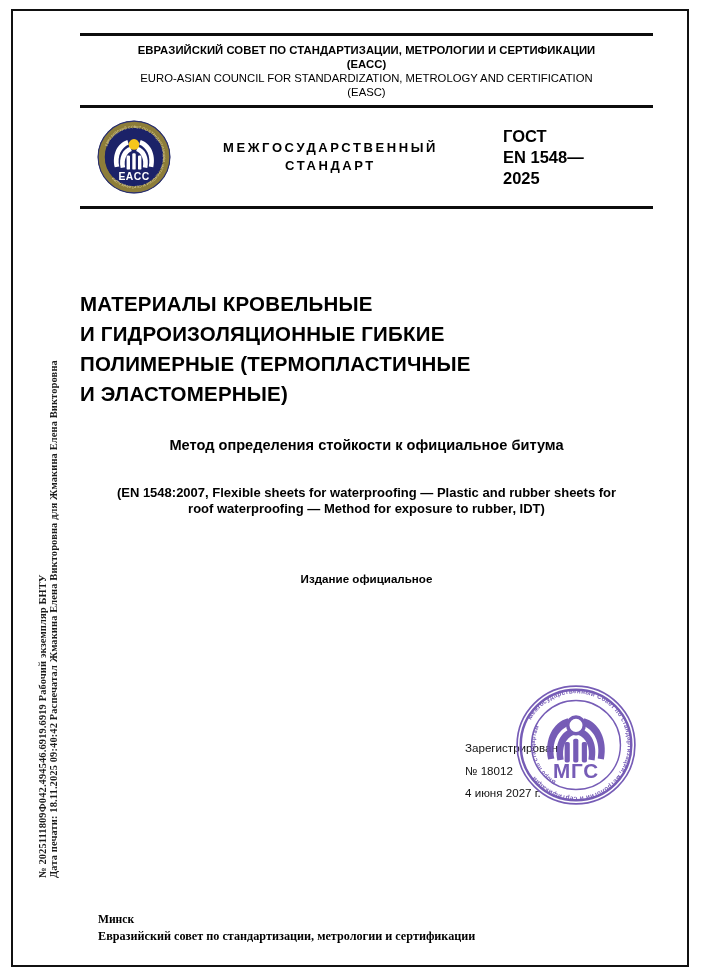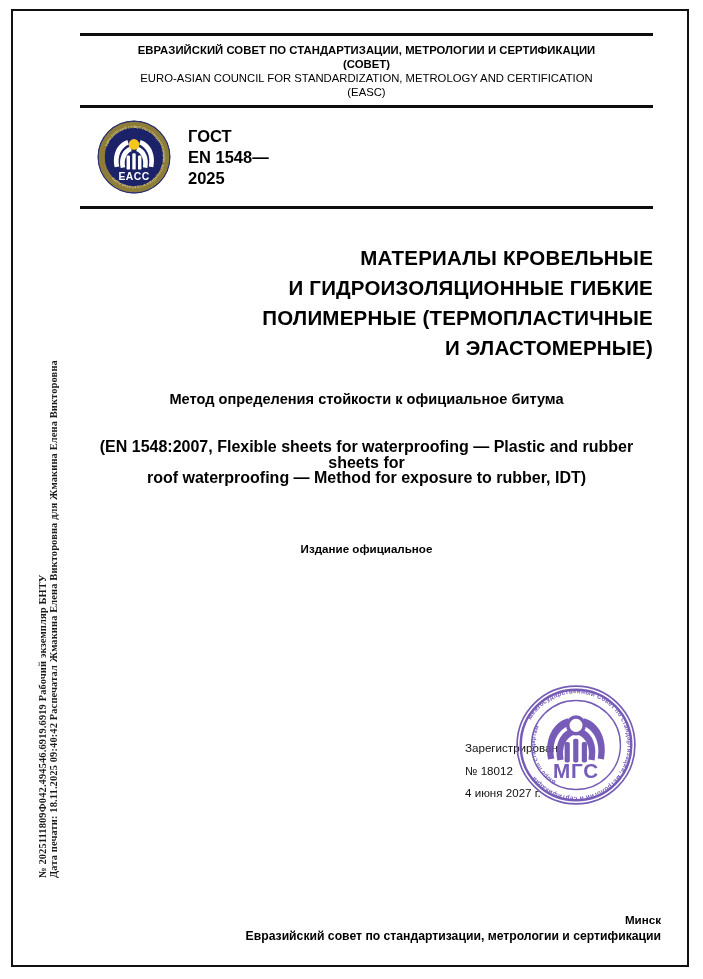--- a/index.html
+++ b/index.html
@@ -114,39 +114,39 @@
     width: 150px;
     font-size: 16.5px;
     font-weight: bold;
     line-height: 21px;
     text-align: left;
     white-space: pre-line;
   }
 
   
   .title-block {
-    text-align: right;
-    margin-top: 34px;
+    text-align: left;
+    margin-top: 80px;
   }
   .title-line {
     font-size: 20.5px;
     font-weight: bold;
     line-height: 30px;
     letter-spacing: 0.2px;
   }
   .subtitle {
     text-align: center;
     font-size: 14.6px;
     font-weight: bold;
     margin-top: 26px;
     line-height: 20px;
   }
   .equivalence {
     text-align: center;
-    font-size: 16px;
+    font-size: 13px;
     font-weight: bold;
     line-height: 15.5px;
     margin-top: 30px;
     padding: 0 14px;
   }
   .official {
     text-align: center;
     font-size: 11.6px;
     font-weight: bold;
     margin-top: 56px;
@@ -174,24 +174,25 @@
     left: 434px;
     top: 30px;
     width: 124px;
     height: 124px;
     opacity: 0.92;
   }
 
   
   .footer {
     position: absolute;
-    left: 8px;
+    left: 18px;
     bottom: 18px;
     width: 573px;
-    text-align: right;
+    text-align: left;
+    font-family: Liberation Serif, serif;
   }
   .footer-city {
     font-size: 11.6px;
     font-weight: bold;
     line-height: 16px;
   }
   .footer-org {
     font-size: 12.2px;
     font-weight: bold;
     line-height: 17px;
@@ -205,21 +206,21 @@
   <div class="vertical-strip">
     <div class="vtext line1">№ 2025111809Ф042.494546.6919.6919 Рабочий экземпляр БНТУ</div>
     <div class="vtext line2">Дата печати: 18.11.2025 09:40:42 Распечатал Жмакина Елена Викторовна для Жмакина Елена Викторовна</div>
   </div>
 
   <div class="content">
 
     <hr class="rule">
     <div class="council-block">
       <div class="council-line">ЕВРАЗИЙСКИЙ СОВЕТ ПО СТАНДАРТИЗАЦИИ, МЕТРОЛОГИИ И СЕРТИФИКАЦИИ</div>
-      <div class="council-line">(СОВЕТ)</div>
+      <div class="council-line">(ЕАСС)</div>
       <div class="council-sub">EURO-ASIAN COUNCIL FOR STANDARDIZATION, METROLOGY AND CERTIFICATION</div>
       <div class="council-sub">(EASC)</div>
     </div>
     <hr class="rule">
 
     <div class="std-row">
 
       <div class="emblem-cell">
         <div class="emblem">
           <svg viewBox="0 0 100 100" width="74" height="74" aria-hidden="true">
@@ -253,20 +254,24 @@
               <rect x="55.4" y="48" width="4.6" height="19" rx="1.6"></rect>
             </g>
 
             <circle cx="50" cy="33" r="7.2" fill="#f6c61b"></circle>
 
             <text x="50" y="81" text-anchor="middle" font-family="Liberation Sans, sans-serif" font-size="14" font-weight="bold" fill="#ffffff" letter-spacing="0.6">EACC</text>
           </svg>
         </div>
       </div>
 
+      <div class="std-label">
+        <div>МЕЖГОСУДАРСТВЕННЫЙ</div>
+        <div>СТАНДАРТ</div>
+      </div>
 
       <div class="designation">ГОСТ
 EN 1548—
 2025</div>
     </div>
 
     <hr class="rule">
 
     <div class="title-block">
       <div class="title-line">МАТЕРИАЛЫ КРОВЕЛЬНЫЕ</div>

